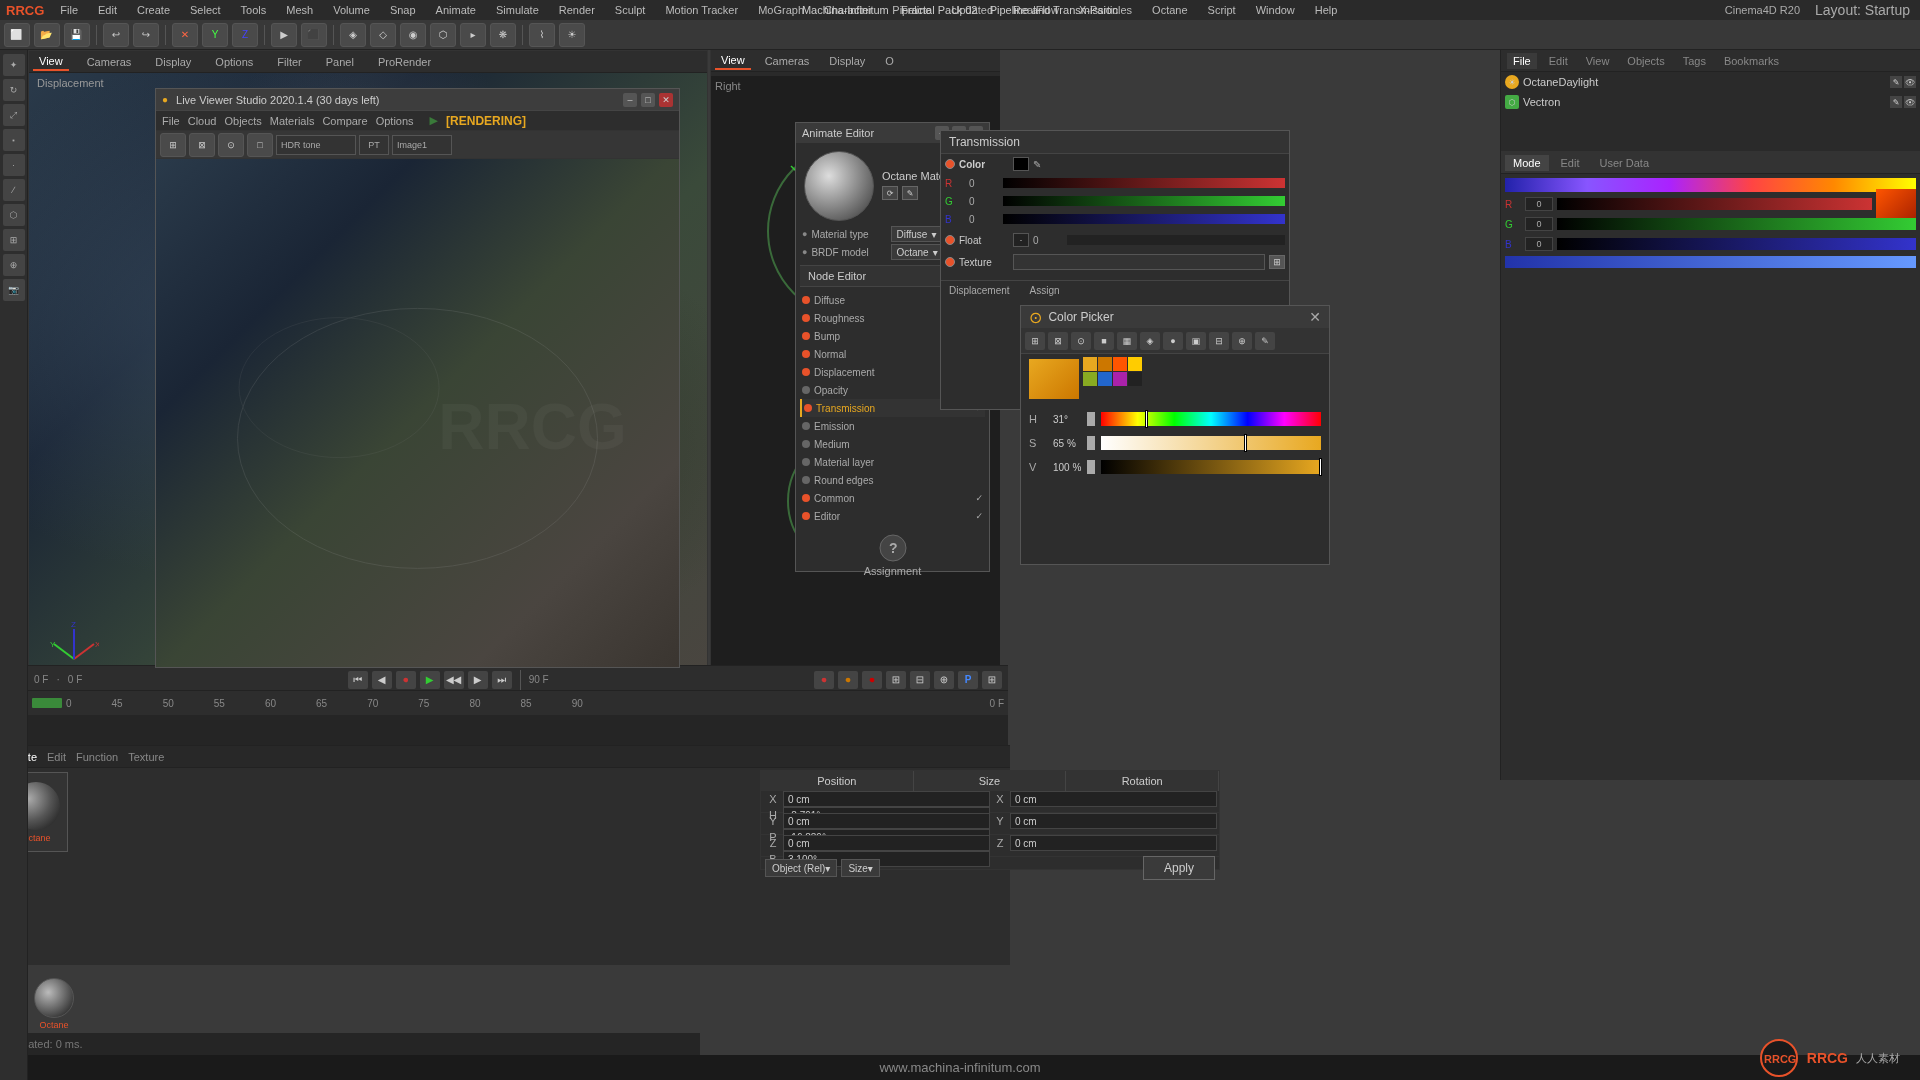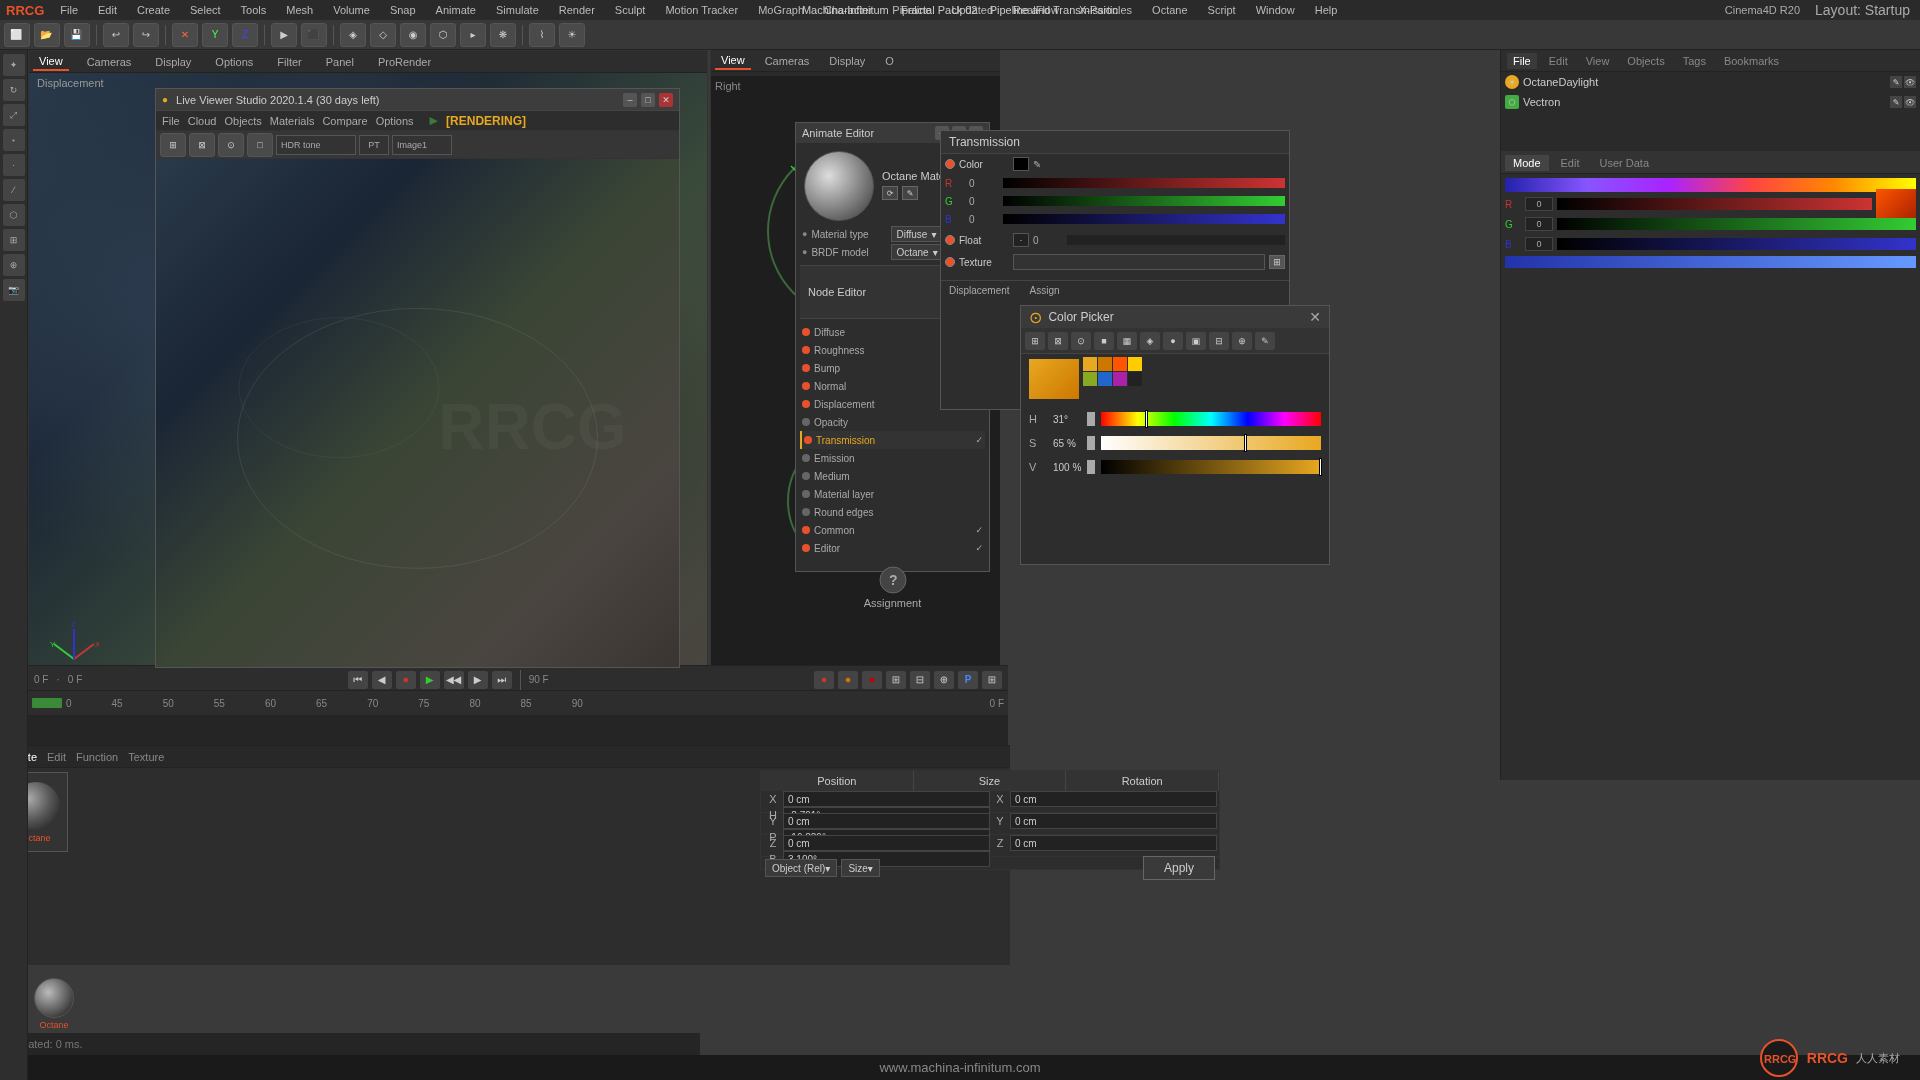--- a/index.html
+++ b/index.html
@@ -666,21 +666,21 @@
       padding: 1px 4px;
       height: 16px;
       display: flex; align-items: center;
       min-width: 70px;
     }
 
     
     .node-editor-label {
       font-size: 11px;
       color: #ccc;
-      padding: 20px 8px;
+      padding: 4px 8px;
       background: #333;
       border-top: 1px solid #444;
       border-bottom: 1px solid #444;
       margin: 4px 0;
     }
   </style>
 </head>
 <body>
 
 <div class="top-menubar">
@@ -974,21 +974,21 @@
       <span style="font-size:11px;color:#aaa;">Assignment</span>
     </div>
   </div>
 </div>
 
 <div class="transmission-panel">
   <div class="trans-title">Transmission</div>
 
   <div style="display:flex;align-items:center;height:20px;padding:0 4px;gap:4px;">
     <div class="trans-dot filled"></div>
-    <span style="width:50px;font-size:10px;">Color</span>
+    <span style="width:50px;font-size:10px;font-weight:bold;">Color</span>
     <div style="width:16px;height:14px;background:#000;border:1px solid #555;"></div>
     <span style="font-size:10px;color:#aaa;">✎</span>
   </div>
 
   <div style="display:flex;align-items:center;height:18px;padding:0 4px;gap:4px;">
     <span style="width:20px;font-size:10px;color:#cc3333;">R</span>
     <div style="width:30px;font-size:10px;color:#aaa;">0</div>
     <div style="flex:1;height:10px;background:linear-gradient(to right,#000,#cc3333);cursor:pointer;">
       <div style="position:relative;width:0%;height:100%;background:#cc3333;"></div>
     </div>

